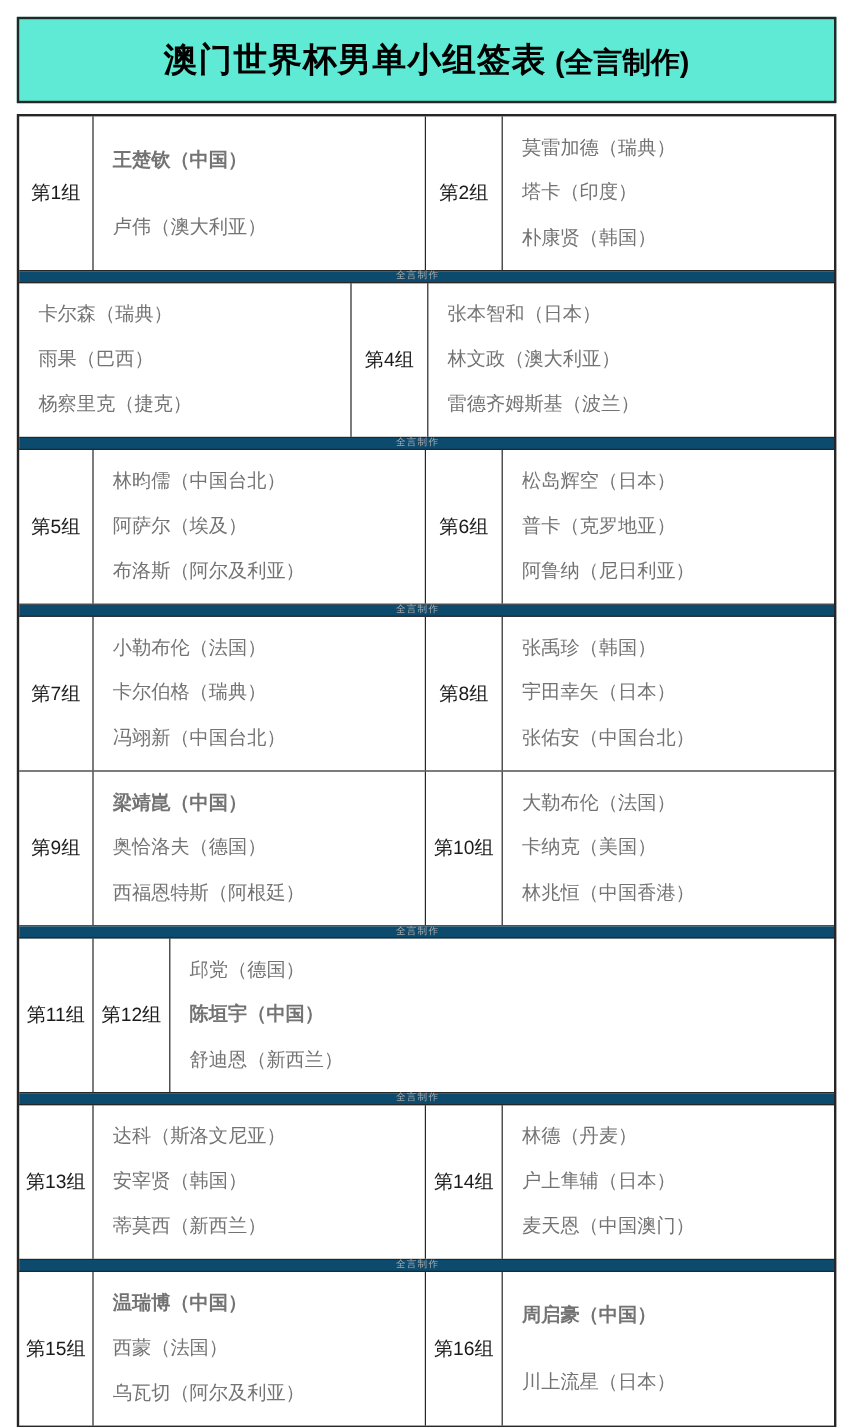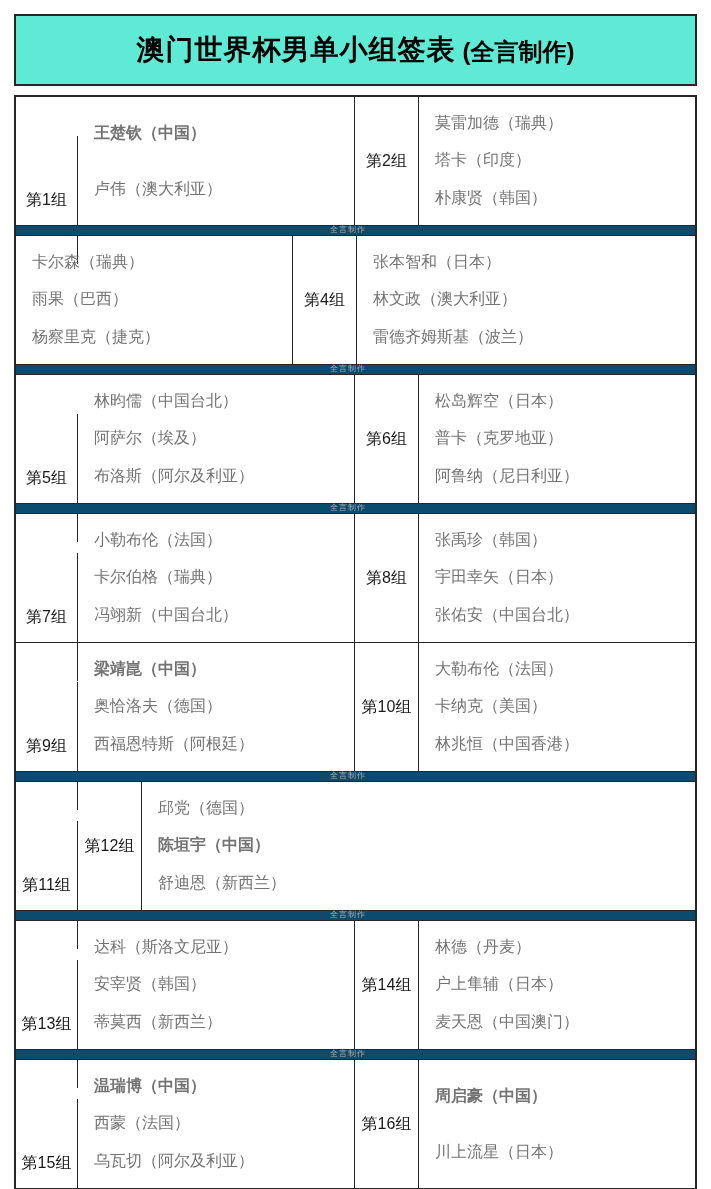--- a/index.html
+++ b/index.html
@@ -60,21 +60,21 @@
   }
   .label-cell {
     border-right: 1px solid #262626;
     display: flex;
     align-items: center;
     justify-content: center;
     font-size: 16px;
     color: #1a1a1a;
     flex: 0 0 auto;
   }
-  .label-left  { width: 62px; margin-top: 39px; }
+  .label-left  { width: 62px; }
   .label-right { width: 64px; }
   .players-cell {
     display: flex;
     flex-direction: column;
     justify-content: space-around;
     padding: 8px 4px 8px 16px;
     flex: 0 0 auto;
   }
   .players-left  { width: 277px; border-right: 1px solid #262626; }
   .players-right { flex: 1 1 auto; }

